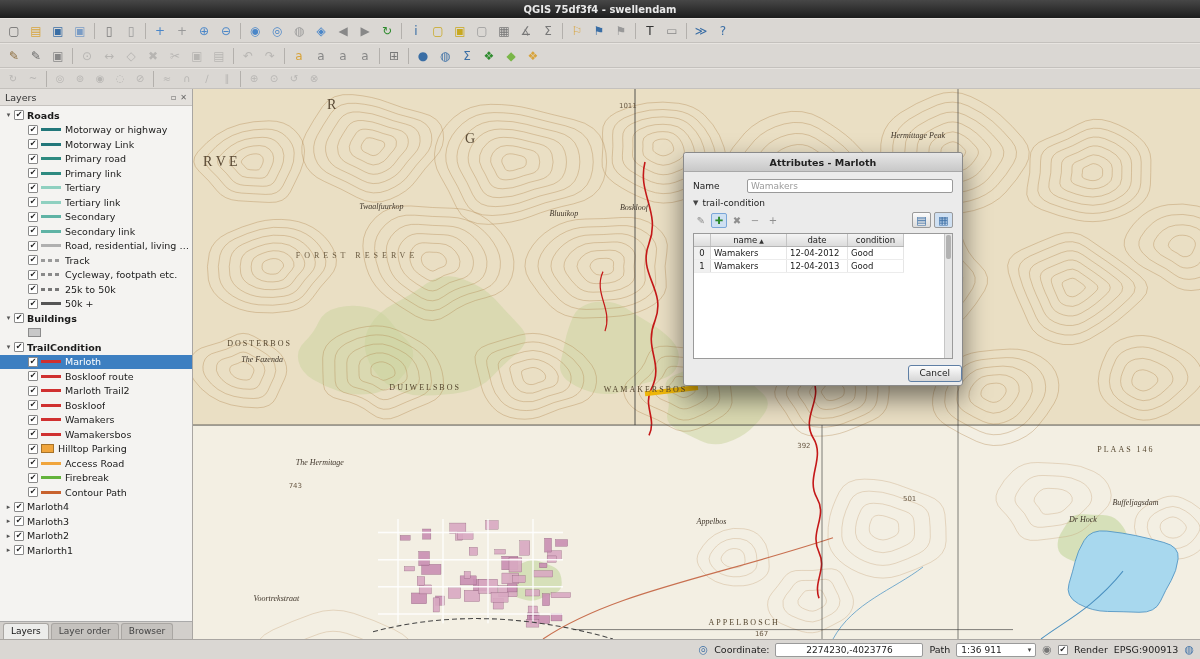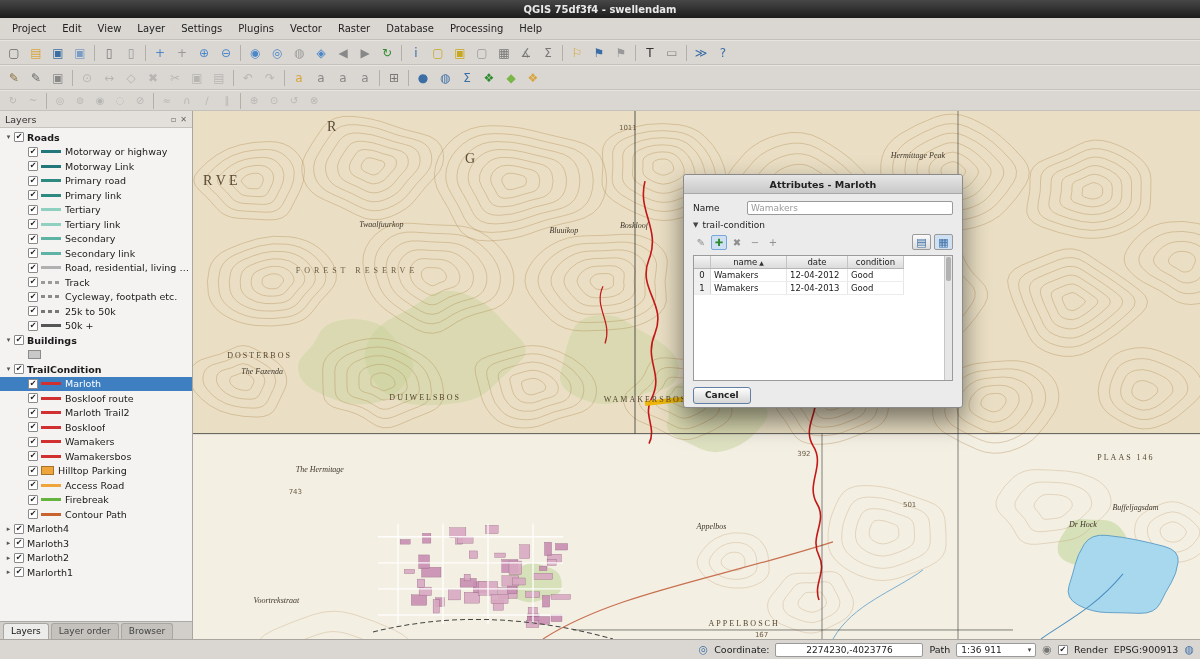--- a/index.html
+++ b/index.html
@@ -71,21 +71,21 @@
   .at-cell{display:flex;align-items:center;padding:0 3px;border-right:1px solid #e6e6e6;font-size:8.5px;white-space:nowrap;overflow:hidden;}
   .at-head .at-cell{border-right:1px solid #c4c4c4;justify-content:center;color:#222;}
   .at-cell.c0{width:17px;flex:none;justify-content:center;padding:0;}
   .at-row.body .c0{background:#f0f0f0;border-right:1px solid #d8d8d8;}
   .at-cell.c1{width:76px;flex:none;}
   .at-cell.c2{width:61px;flex:none;}
   .at-cell.c3{width:56px;flex:none;}
   .sort-arrow{font-size:6px;margin-left:2px;color:#333;}
   .at-scroll{width:8px;flex:none;background:#e6e6e6;border-left:1px solid #c6c6c6;position:relative;}
   .at-thumb{position:absolute;top:1px;left:1px;right:1px;height:24px;background:#b2b2b2;border-radius:2px;}
-  .dlg-foot{height:24px;flex:none;display:flex;align-items:center;padding:0 9px;font-weight:bold;}
+  .dlg-foot{height:24px;flex:none;display:flex;align-items:center;justify-content:flex-end;padding:0 0;}
   .btn{height:17px;padding:0 11px;display:inline-flex;align-items:center;background:linear-gradient(#fdfdfd,#d6d6d6);border:1px solid #5f7fa5;border-radius:3px;font-size:9px;color:#222;}
 
   .statusbar{height:20px;flex:none;background:#dad7d3;border-top:1px solid #a9a6a2;display:flex;align-items:center;padding:0 6px;gap:6px;font-size:9.5px;color:#222;}
   .sb-spacer{flex:1;}
   .sb-icon{font-size:11px;color:#3a6ea5;}
   .sb-icon.gray{color:#777;}
   .sb-field{background:#fff;border:1px solid #9a9a9a;border-radius:2px;height:14px;display:flex;align-items:center;padding:0 4px;font-size:9px;color:#222;}
   .coordinate-field{width:148px;justify-content:center;}
   .scale-combo{width:80px;justify-content:space-between;}
   .combo-arrow{font-size:7px;color:#444;margin-left:4px;}
@@ -93,33 +93,20 @@
 </style>
 </head>
 <body>
 
 <div class="app">
 
   <div class="titlebar">
     <span>QGIS 75df3f4 - swellendam</span>
   </div>
 
-  <div class="menubar">
-      <span class="menu-item">Project</span>
-      <span class="menu-item">Edit</span>
-      <span class="menu-item">View</span>
-      <span class="menu-item">Layer</span>
-      <span class="menu-item">Settings</span>
-      <span class="menu-item">Plugins</span>
-      <span class="menu-item">Vector</span>
-      <span class="menu-item">Raster</span>
-      <span class="menu-item">Database</span>
-      <span class="menu-item">Processing</span>
-      <span class="menu-item">Help</span>
-    </div>
 
   <div class="toolbar tb1">
       <span class="tb-btn" style="color: rgb(102, 102, 102);">▢</span>
       <span class="tb-btn" style="color: rgb(216, 164, 60);">▤</span>
       <span class="tb-btn" style="color: rgb(58, 110, 165);">▣</span>
       <span class="tb-btn" style="color: rgb(122, 156, 197);">▣</span>
       <span class="tb-sep"></span>
       <span class="tb-btn" style="color: rgb(119, 119, 119);">▯</span>
       <span class="tb-btn" style="color: rgb(153, 153, 153);">▯</span>
       <span class="tb-sep"></span>

